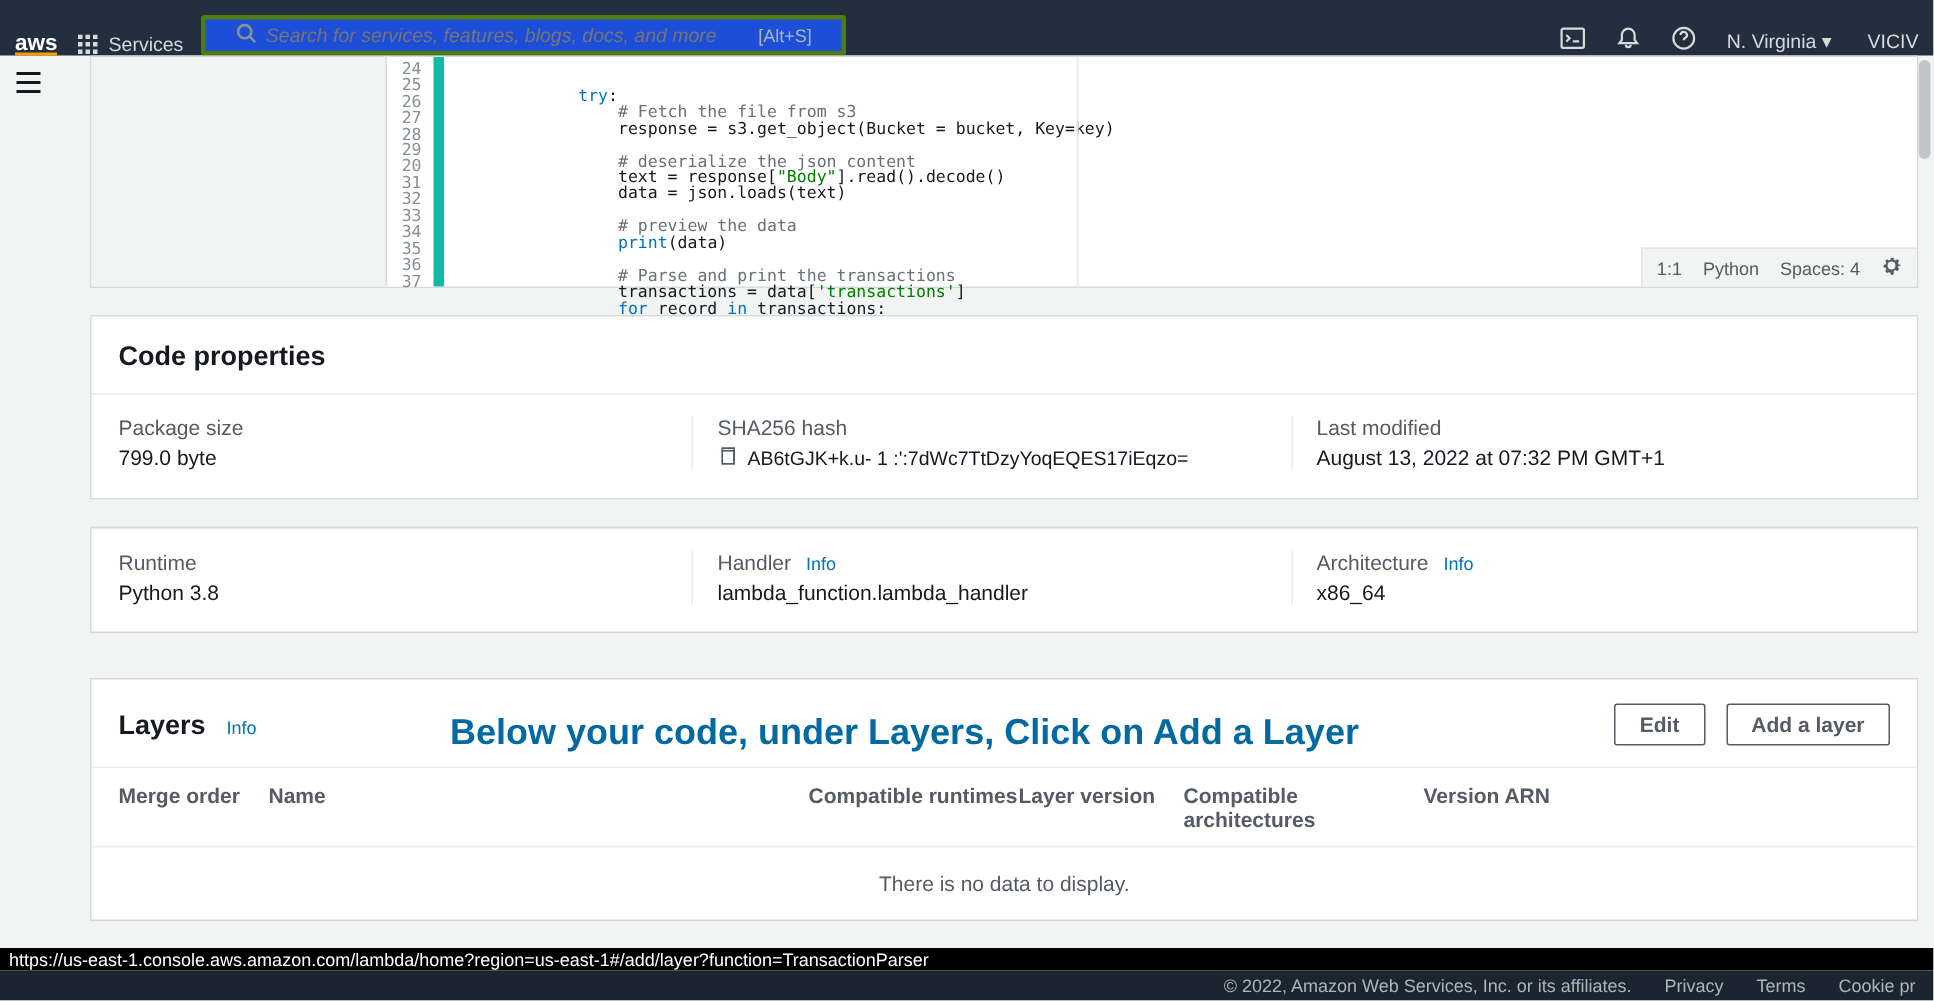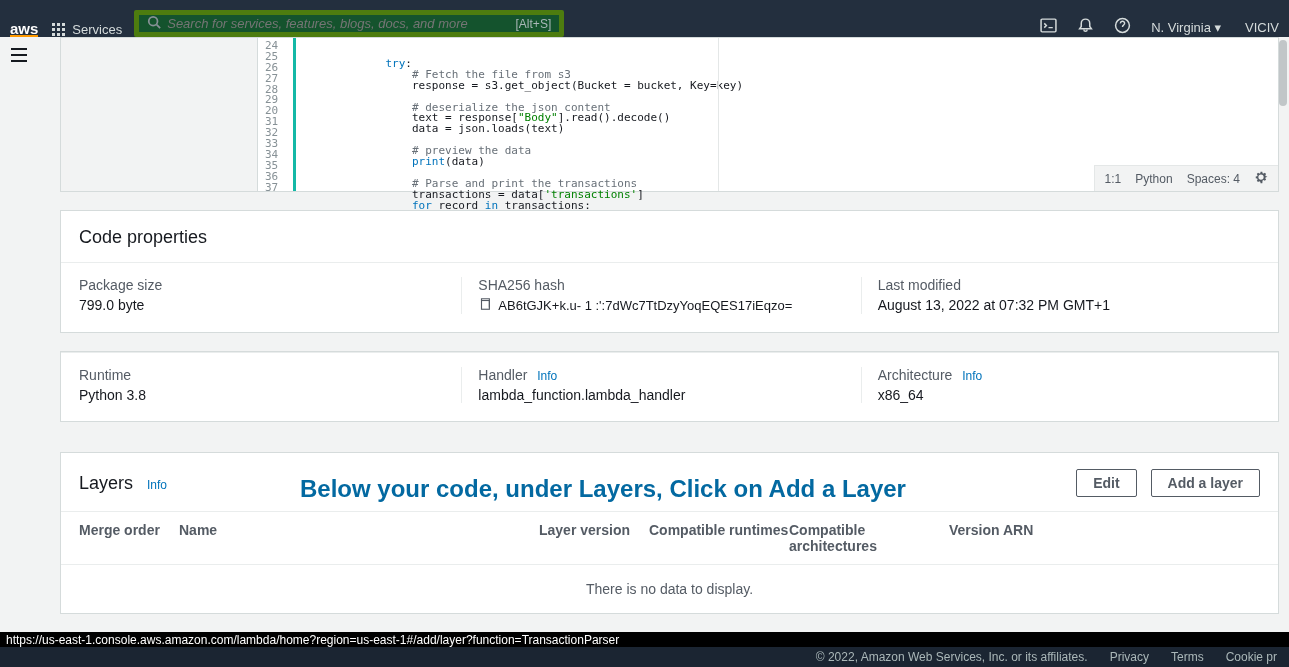--- a/index.html
+++ b/index.html
@@ -23,25 +23,25 @@
     padding: 0 10px;
   }
   .aws-logo { font-weight:700; font-size:15px; color:#fff; margin-right:14px; }
   .aws-orange-underline { display:block; height:2px; background:#ff9900; width:28px; margin-top:-2px;}
   .services-btn { display:flex; align-items:center; gap:6px; color:#d5dbdb; font-size:13px; margin-right:12px; cursor:pointer; }
   .grid-icon { display:inline-block; width:14px; height:14px; }
   .grid-icon svg { fill:#d5dbdb; }
   .search-wrap {
     flex: 0 0 430px;
     display:flex; align-items:center;
-    background:#14532d;
-    border:5px solid #4d7c0f;
+    background:#1d4ed8;
+    border:3px solid #4d7c0f;
     border-radius:2px;
     height:27px;
-    padding:0 8px;
+    padding:0 20px;
   }
   .search-wrap svg { stroke:#879196; }
   .search-input {
     background:transparent; border:none; outline:none;
     color:#d5dbdb; font-style:italic; font-size:13px;
     flex:1; margin-left:6px;
   }
   .search-kbd { font-size:12px; color:#aab7b8; }
   .topnav-right { margin-left:auto; display:flex; align-items:center; gap:20px; }
   .topnav-right .icon { cursor:pointer; }
@@ -54,21 +54,21 @@
   .page { position:absolute; left:60px; top:37px; right:10px; bottom:29px; overflow:hidden; }
 
   
   .code-panel {
     background:#fff; border:1px solid #d5dbdb;
     display:flex; height:155px; margin-bottom:0;
   }
   .code-gutter-outer { width:197px; background:#f2f3f3; border-right:1px solid #d5dbdb;}
   .code-body { flex:1; position:relative; display:flex; }
   .code-lines { display:flex; font-family: Menlo, Consolas, monospace; font-size:12px; line-height:1.4; padding-top:0;}
-  .line-nums { width:38px; background:#fff; color:#879196; text-align:center; padding:2px 8px 2px 0; border-right:3px solid #14b8a6; user-select:none;}
+  .line-nums { width:38px; background:#fff; color:#879196; text-align:right; padding:2px 8px 2px 0; border-right:7px solid #14b8a6; user-select:none;}
   .line-nums div { height:10.9px; font-size:11px; line-height:11px;}
   .code-text { padding:20px 0 2px 10px; white-space:pre; }
   .code-text .line { height:10.9px; font-size:11px; line-height:11px;}
   .kw { color:#0073bb; }
   .str { color:#008000; }
   .cm { color:#687078; }
   .code-fold { position:absolute; right:0; top:0; bottom:0; width:560px; border-left:1px solid #e4e7e7; }
   .code-status {
     position:absolute; bottom:0; right:0;
     background:#f2f3f3; border-top:1px solid #e4e7e7; border-left:1px solid #e4e7e7;
@@ -79,21 +79,21 @@
 
   
   .card {
     background:#fff; border:1px solid #d5dbdb;
     margin-top:18px;
   }
   .card-header {
     padding:16px 18px 14px;
     display:flex; align-items:center; justify-content:space-between;
   }
-  .card-title { font-size:18px; font-weight:400; color:#16191f;text-align:right; }
+  .card-title { font-size:18px; font-weight:700; color:#16191f;text-align:right; }
   .info-link { font-size:12px; color:#0073bb; font-weight:400; margin-left:10px; cursor:pointer; }
   .card-body { display:flex; padding:0 18px 18px; border-top:1px solid #eaeded; padding-top:14px; }
   .col { flex:1; padding-right:16px; }
   .col.sep { border-left:1px solid #eaeded; padding-left:16px; }
   .label-sm { font-size:14px; color:#545b64; margin-bottom:4px; }
   .value { font-size:14px; color:#16191f; }
   .copy-row { display:flex; align-items:center; gap:6px; }
   .copy-icon { cursor:pointer; }
 
   .btn {
@@ -301,22 +301,22 @@
       </div>
       <div>
         <button class="btn">Edit</button>
         <button class="btn">Add a layer</button>
       </div>
     </div>
     <div class="layers-table">
       <div class="layers-thead">
         <div class="th c1">Merge order</div>
         <div class="th c2">Name</div>
+        <div class="th c4">Compatible runtimes</div>
         <div class="th c3">Layer version</div>
-        <div class="th c4">Compatible runtimes</div>
         <div class="th c5">Compatible architectures</div>
         <div class="th c6">Version ARN</div>
       </div>
       <div class="no-data">There is no data to display.</div>
     </div>
   </div>
 
 </div>
 
 <div class="statusbar">https://us-east-1.console.aws.amazon.com/lambda/home?region=us-east-1#/add/layer?function=TransactionParser</div>

